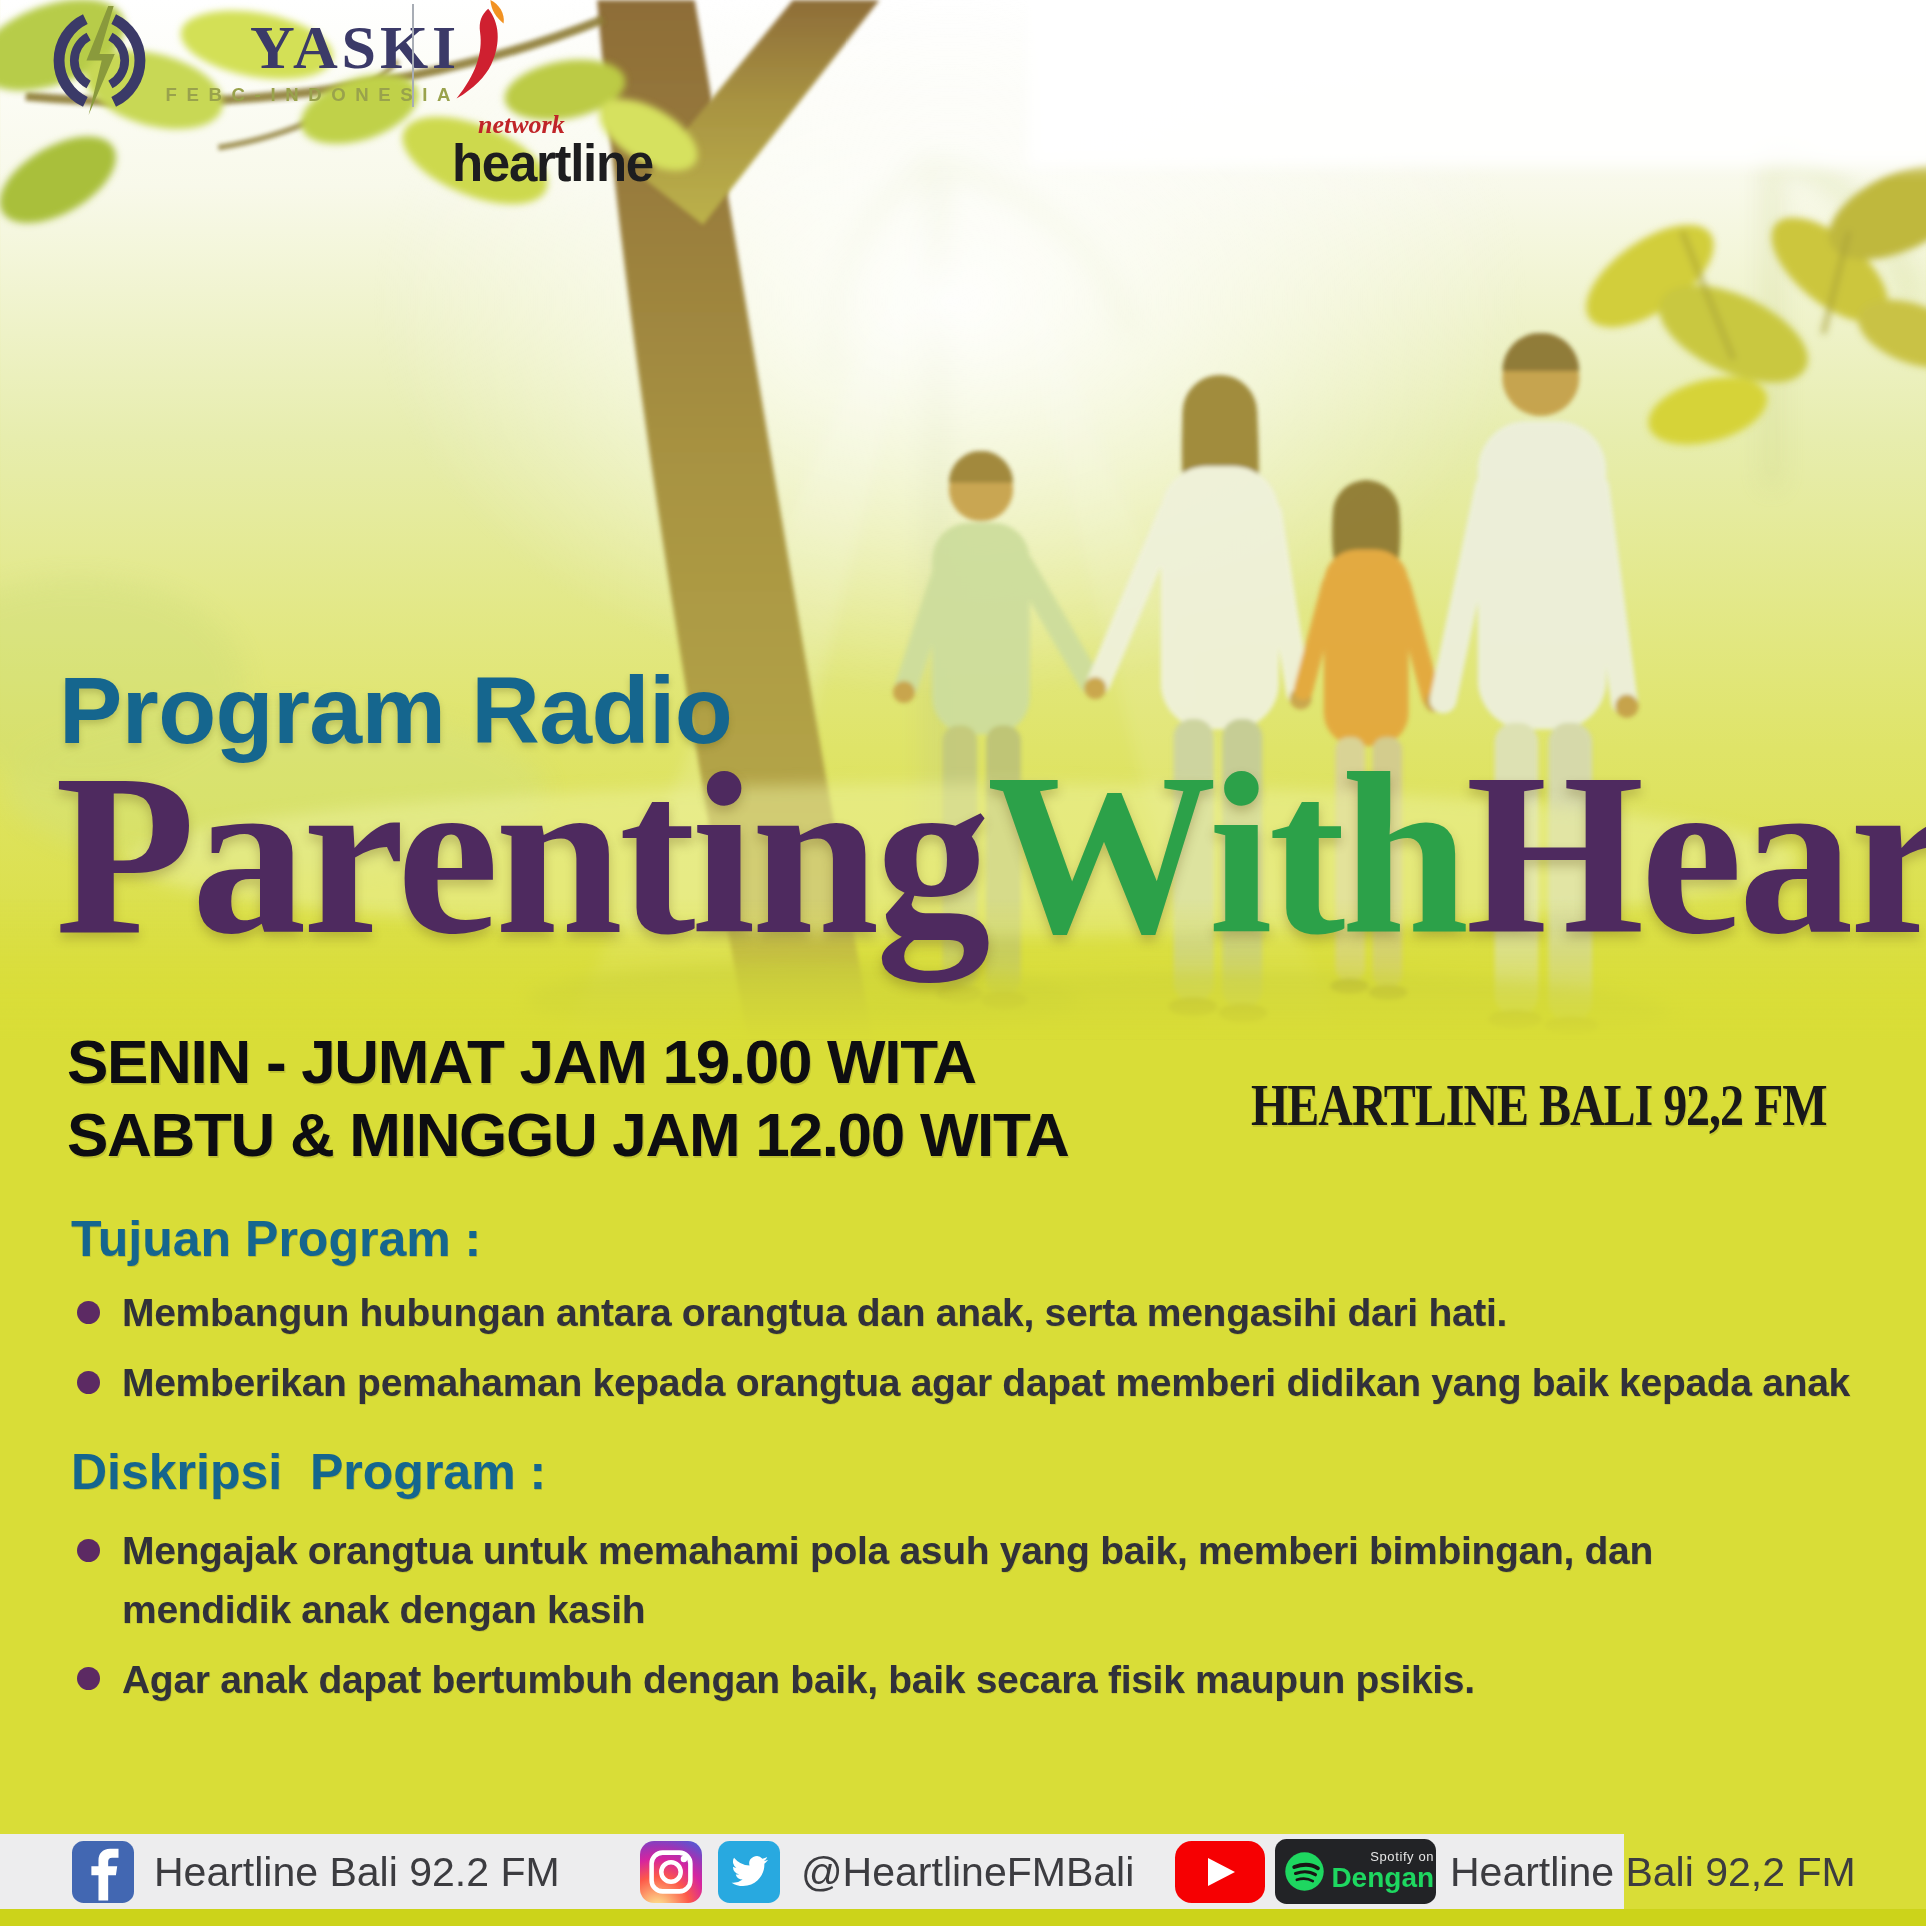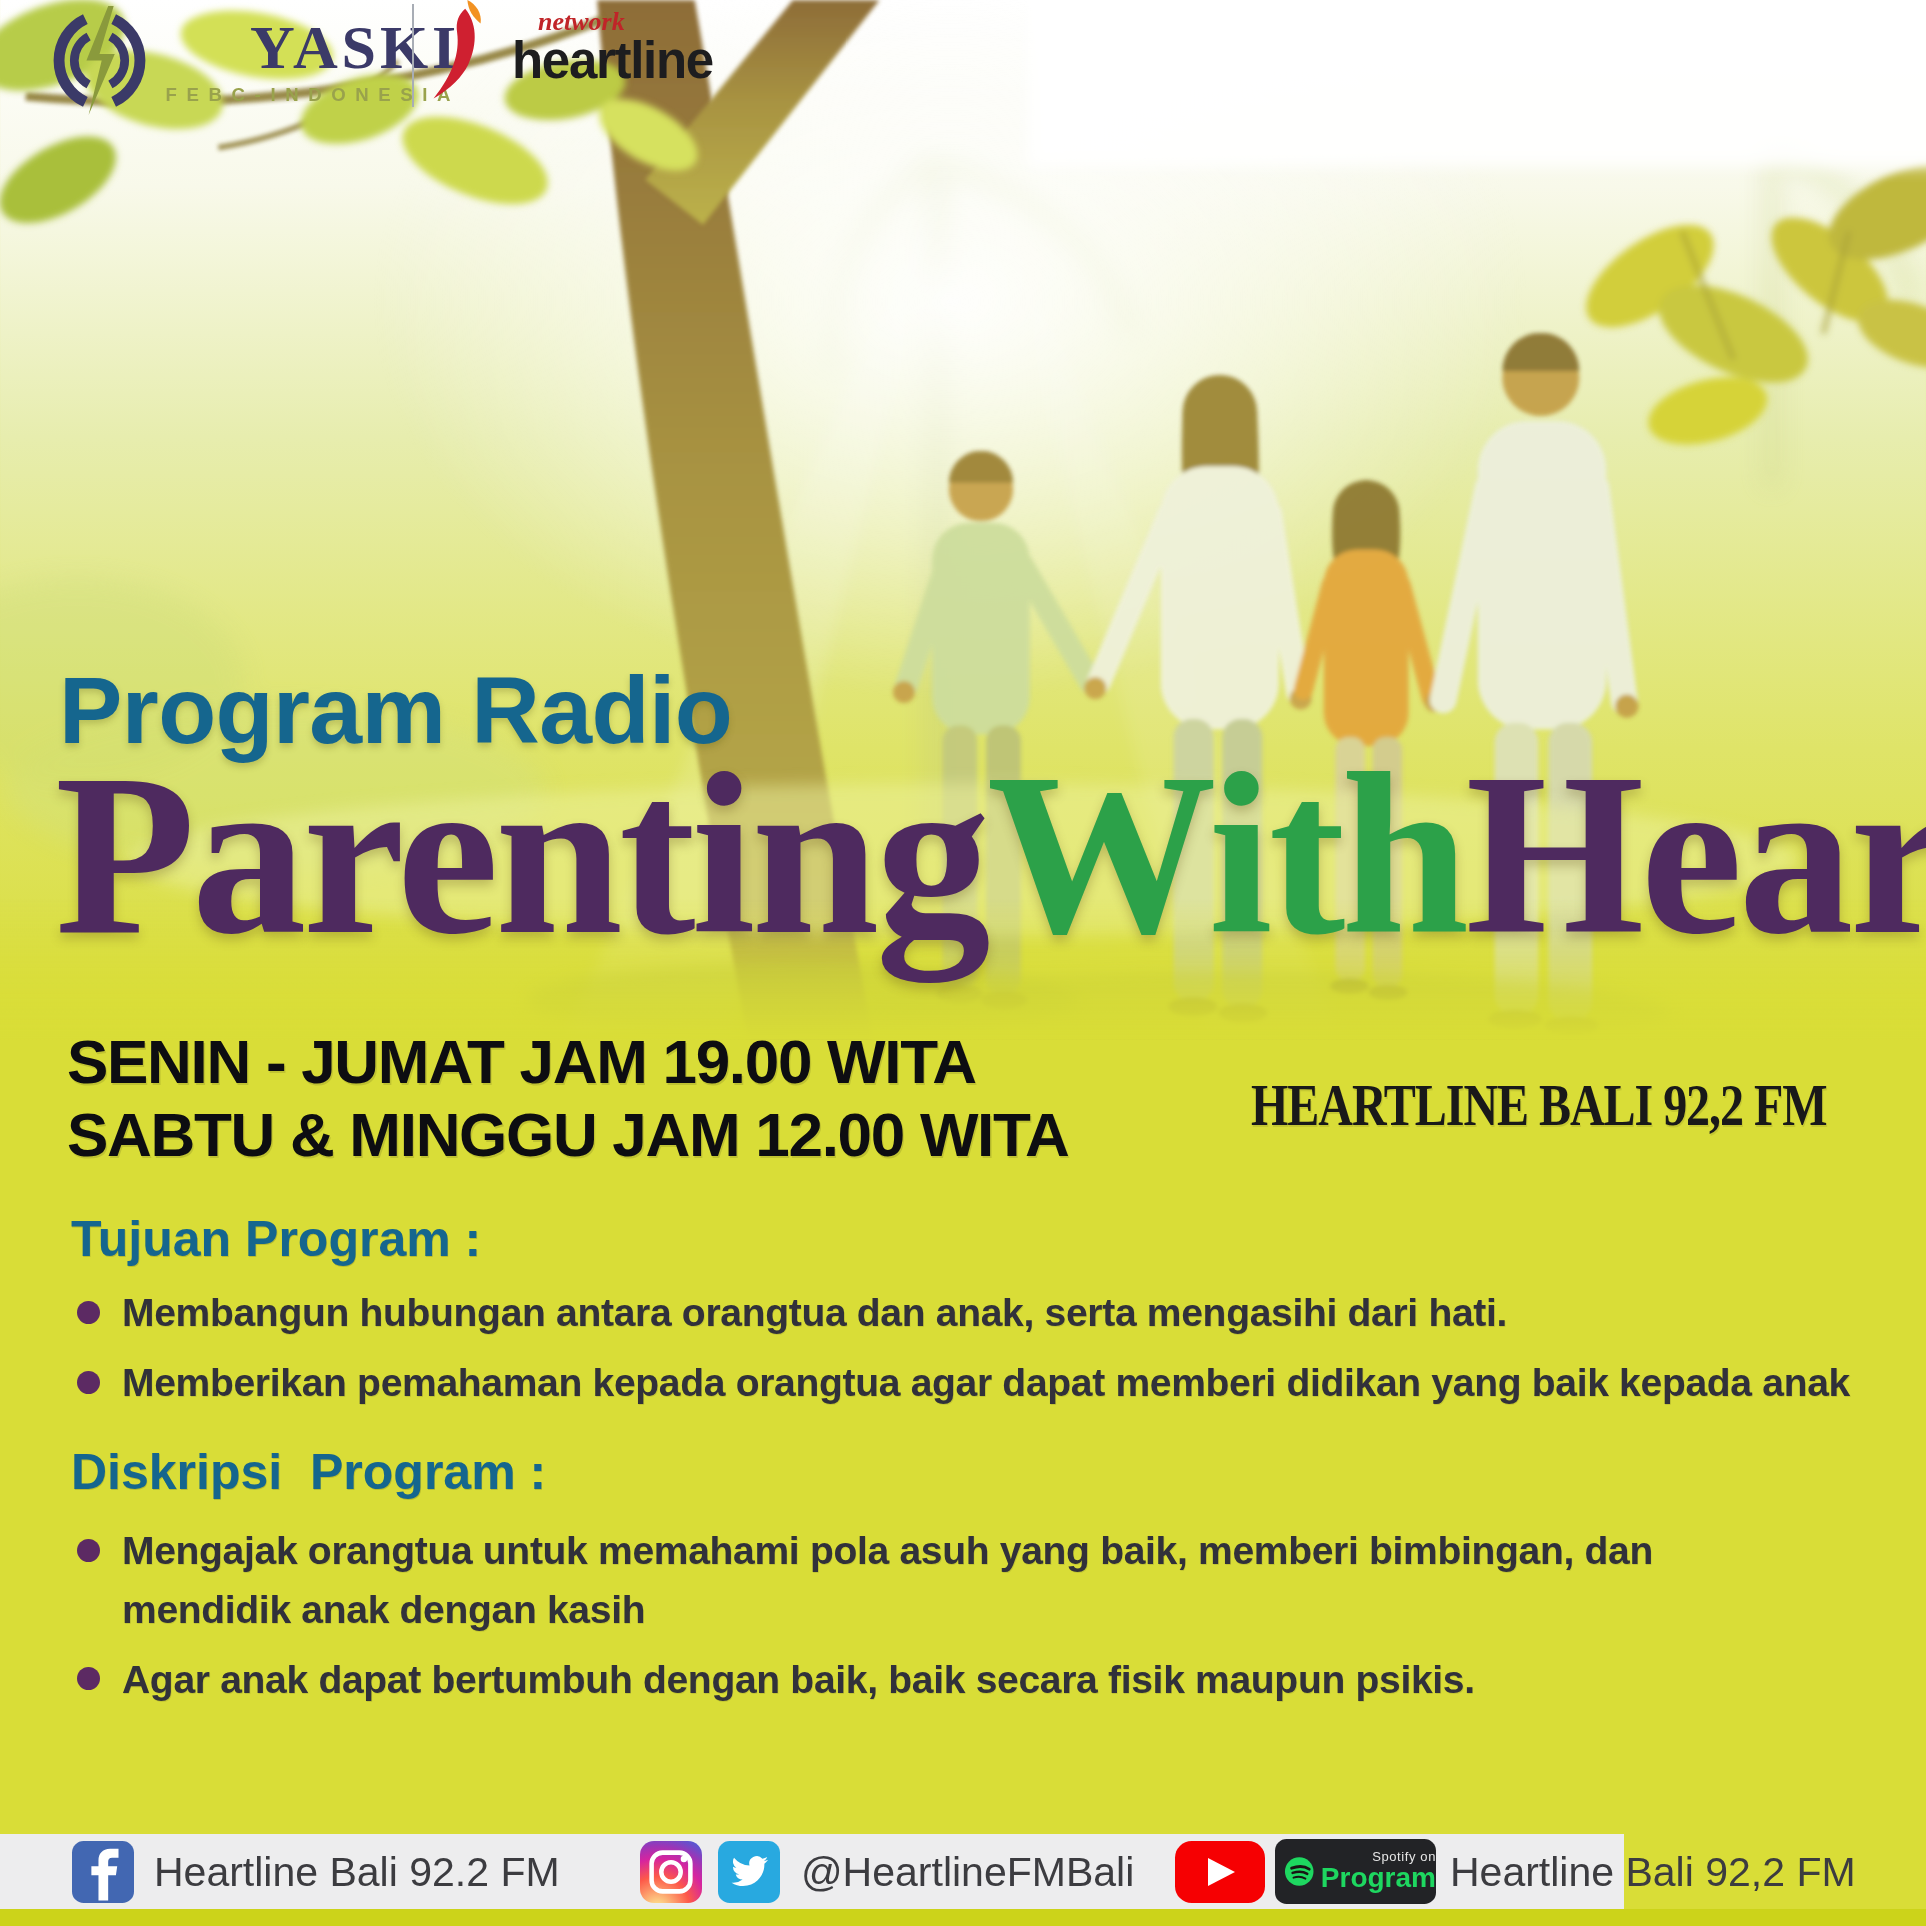--- a/index.html
+++ b/index.html
@@ -9,21 +9,21 @@
   }
   .photo{position:absolute;top:0;left:0;}
   
   .logos{position:absolute;top:0;left:1780;width:783px;height:128px;}
   .yaski{position:absolute;left:45px;top:6.4px;display:flex;align-items:center;text-align:right;}
   .yaski-text{margin-left:11.6px;}
   .yaski-name{font-family:"Liberation Serif",serif;font-weight:bold;font-size:62px;
     color:#3b3a68;letter-spacing:3.9px;line-height:1;}
   .yaski-sub{font-size:18.6px;color:#99a24c;letter-spacing:9.6px;font-weight:bold;margin-top:6.4px;}
   .logo-divider{position:absolute;left:412px;top:3.9px;width:1.9px;height:103px;background:#a8adb5;}
-  .heartline{position:absolute;left:420px;top:0;display:flex;}
+  .heartline{position:absolute;left:443px;top:0;display:flex;flex-direction:column;}
   .hl-text{margin-left:9px;margin-top:9px;}
   .hl-network{font-family:"Liberation Serif",serif;font-style:italic;font-weight:bold;
     font-size:26px;color:#c02428;margin-left:26px;line-height:1;}
   .hl-name{font-size:51px;font-weight:bold;color:#1d1d1f;letter-spacing:-1.3px;line-height:1.02;}
   
   .kicker{position:absolute;left:59px;top:656px;font-size:95px;font-weight:bold;
     color:#15668e;letter-spacing:-0.6px;text-shadow:0 3.9px 6.4px rgba(90,90,20,.25);}
   .main-title{position:absolute;left:55px;top:740px;margin:0;font-family:"Liberation Serif",serif;
     font-weight:bold;font-size:230px;line-height:1;letter-spacing:-3.9px;white-space:nowrap;
     text-shadow:0 6.4px 10.3px rgba(96,78,22,.3);}
@@ -319,21 +319,21 @@
 
     <div class="spotify-badge">
       <svg width="41" height="41" viewBox="0 0 64 64">
         <circle cx="32" cy="32" r="30" fill="#1ed760"></circle>
         <path d="M16,25 C30,20 44,21 53,27" stroke="#191414" stroke-width="6" fill="none" stroke-linecap="round"></path>
         <path d="M18,35 C30,31 41,32 49,37" stroke="#191414" stroke-width="5" fill="none" stroke-linecap="round"></path>
         <path d="M20,45 C29,42 38,43 45,47" stroke="#191414" stroke-width="4" fill="none" stroke-linecap="round"></path>
       </svg>
       <div class="sp-text">
         <span class="sp-small">Spotify on</span>
-        <span class="sp-name">Program</span>
+        <span class="sp-name">Dengan</span>
       </div>
     </div>
     <span class="label lbl-station">Heartline Bali 92,2 FM</span>
   </footer>
 
   <div class="bottom-strip"></div>
 </div>
 
 
 </body></html>

